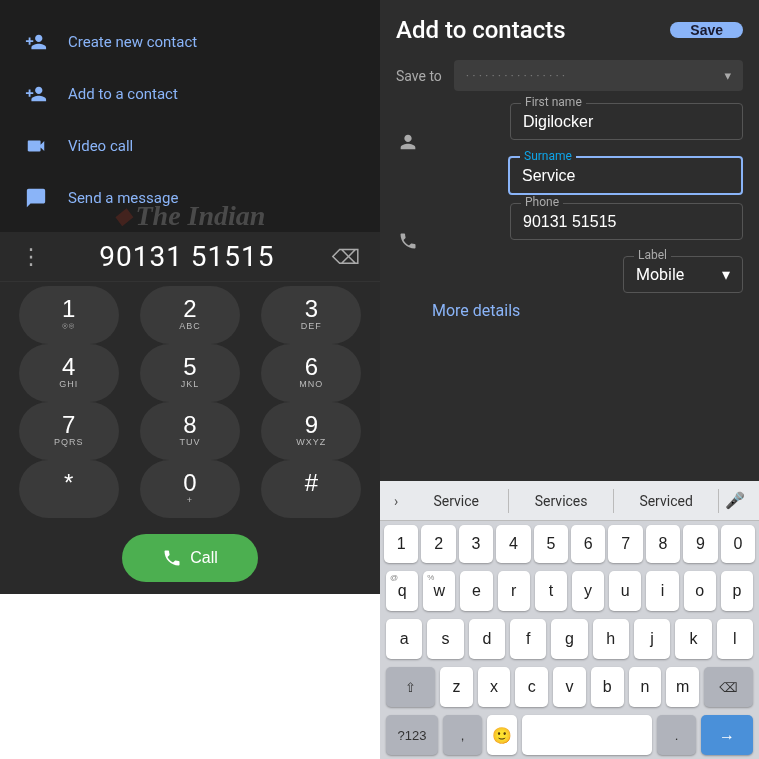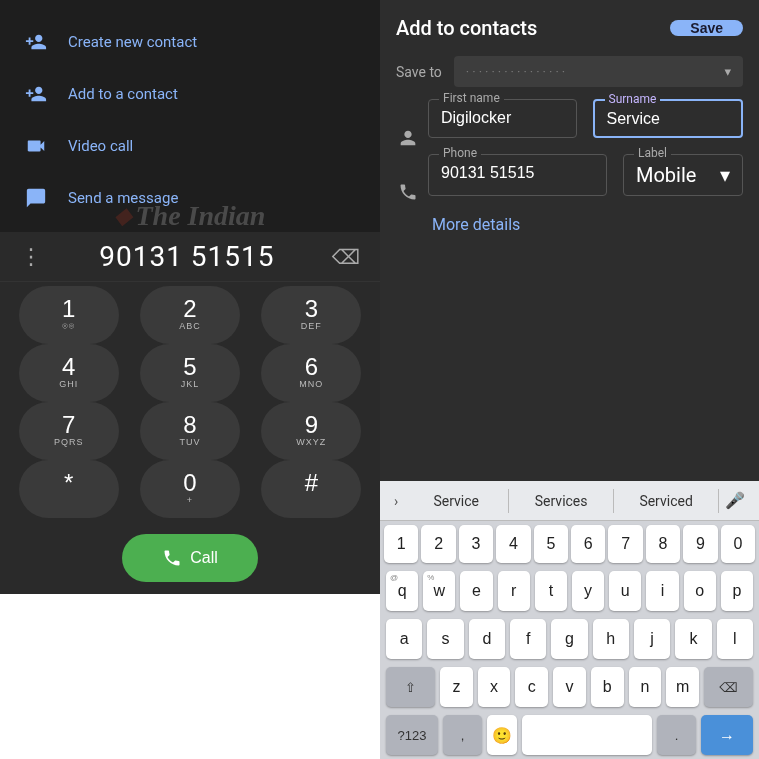--- a/index.html
+++ b/index.html
@@ -193,21 +193,21 @@
     .add-contacts-header {
       background: #2d2d2d;
       display: flex;
       align-items: center;
       justify-content: space-between;
       padding: 16px 16px 12px;
     }
 
     .add-contacts-title {
       color: #fff;
-      font-size: 20px;
+      font-size: 24px;
       font-weight: 500;
     }
 
     .save-btn {
       background: #8ab4f8;
       color: #1a1a2e;
       border: none;
       border-radius: 20px;
       padding: 0 20px;
       font-size: 14px;
@@ -254,22 +254,23 @@
       font-size: 20px;
       margin-top: 28px;
       width: 24px;
       text-align: center;
       flex-shrink: 0;
     }
 
     .form-fields {
       flex: 1;
       display: flex;
-      flex-direction: row;
+      flex-direction: column;
       gap: 16px;
+      align-items: flex-end;
     }
 
     .field-group {
       position: relative;
       border: 1px solid #555;
       border-radius: 4px;
       padding: 8px 12px 8px;
     }
 
     .field-group.focused {
@@ -281,21 +282,21 @@
       position: absolute;
       top: -9px;
       left: 10px;
       background: #2d2d2d;
       padding: 0 4px;
       font-size: 12px;
       color: #aaa;
     }
 
     .field-label.focused {
-      color: #c4b5fd;
+      color: #0ea5e9;
     }
 
     .field-value {
       color: #fff;
       font-size: 16px;
       background: transparent;
       border: none;
       outline: none;
       width: 100%;
     }
@@ -321,21 +322,21 @@
       top: -9px;
       left: 10px;
       background: #2d2d2d;
       padding: 0 4px;
       font-size: 12px;
       color: #aaa;
     }
 
     .label-value {
       color: #fff;
-      font-size: 20px;
+      font-size: 16px;
       display: flex;
       align-items: center;
       justify-content: space-between;
     }
 
     .more-details {
       color: #8ab4f8;
       font-size: 16px;
       padding: 8px 16px 4px 52px;
       cursor: pointer;
@@ -610,21 +611,21 @@
         <span class="field-label">First name</span>
         <input class="field-value" type="text" value="Digilocker" style="color: rgb(255, 255, 255); background: transparent; border: none; outline: none; width: 100%; font-size: 16px;">
       </div>
       <div class="field-group focused">
         <span class="field-label focused">Surname</span>
         <input class="field-value" type="text" value="Service" style="color: rgb(255, 255, 255); background: transparent; border: none; outline: none; width: 100%; font-size: 16px;">
       </div>
     </div>
   </div>
 
-  <div class="form-row" style="">
+  <div class="form-row" style="margin-top:8px;">
     <div class="form-row-icon">
       <svg width="20" height="20" viewBox="0 0 24 24" fill="#aaa">
           <path d="M6.62 10.79c1.44 2.83 3.76 5.14 6.59 6.59l2.2-2.2c.27-.27.67-.36 1.02-.24 1.12.37 2.33.57 3.57.57.55 0 1 .45 1 1V20c0 .55-.45 1-1 1-9.39 0-17-7.61-17-17 0-.55.45-1 1-1h3.5c.55 0 1 .45 1 1 0 1.25.2 2.45.57 3.57.11.35.03.74-.25 1.02l-2.2 2.2z"></path>
         </svg>
     </div>
     <div class="form-fields">
       <div class="phone-field-group">
         <span class="field-label">Phone</span>
         <input class="field-value" type="text" value="90131 51515" style="color: rgb(255, 255, 255); background: transparent; border: none; outline: none; width: 100%; font-size: 16px;">
       </div>

